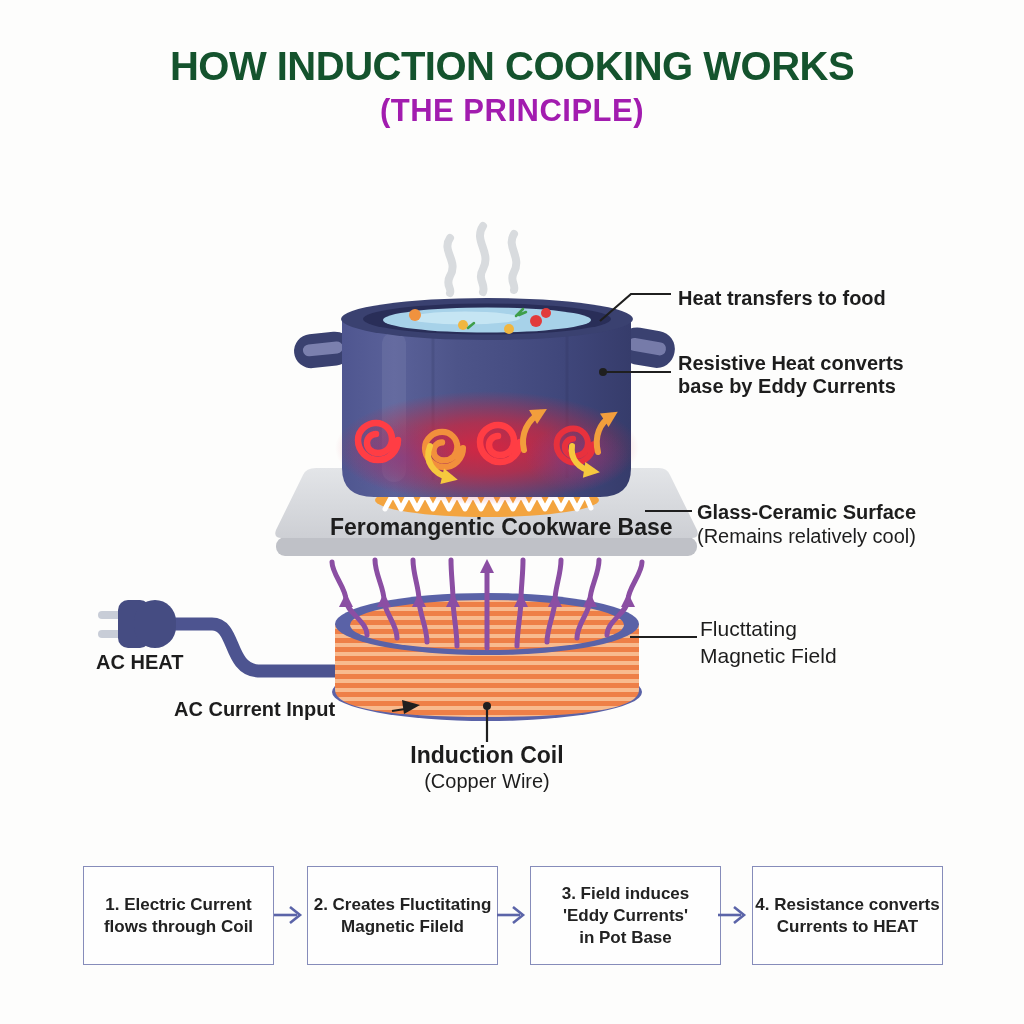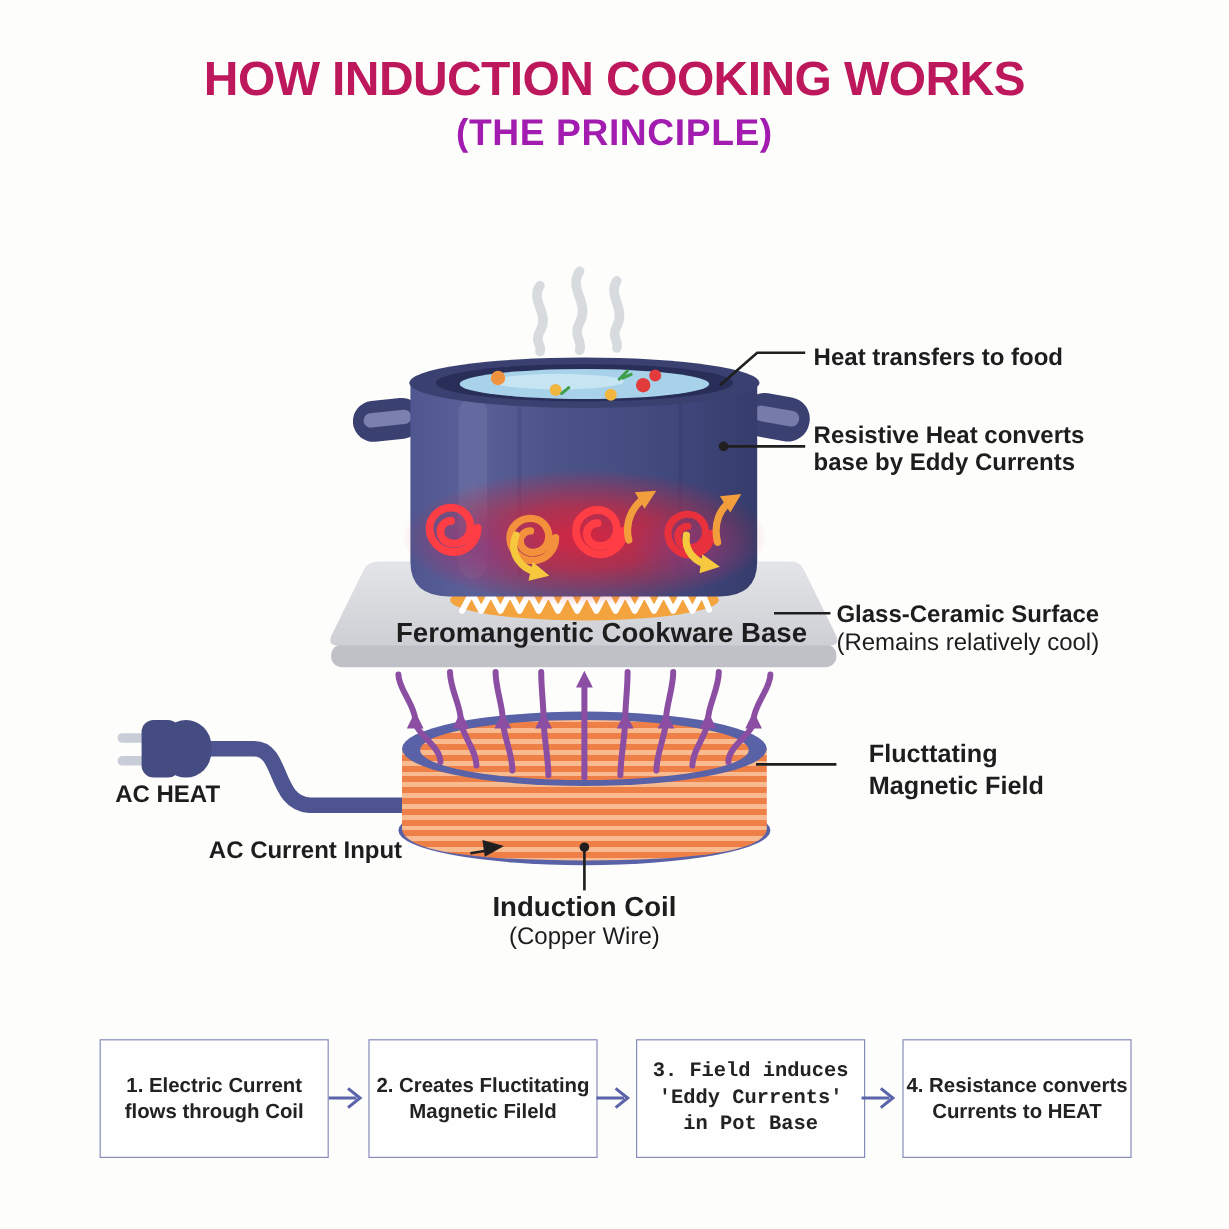--- a/index.html
+++ b/index.html
@@ -5,33 +5,33 @@
   html,body{margin:0;padding:0;}
   body{
     width:1024px;height:1024px;position:relative;overflow:hidden;
     background:#fdfdfc;
     font-family:"Liberation Sans",sans-serif;
     color:#1d1d1d;
   }
   .abs{position:absolute;}
   #title{
     left:0;right:0;top:44px;text-align:center;
-    font-size:40px;font-weight:700;letter-spacing:-0.5px;color:#be185d;
+    font-size:40px;font-weight:700;letter-spacing:-0.5px;color:#14532d;
   }
   #subtitle{
     left:0;right:0;top:93px;text-align:center;
     font-size:31px;font-weight:700;letter-spacing:0.5px;color:#a21caf;
   }
   svg{position:absolute;left:0;top:0;}
   .lbl{position:absolute;font-size:20px;font-weight:600;line-height:23px;white-space:nowrap;}
   .lbl .sub{font-weight:500;}
   #lbl-heat{left:678px;top:287px;}
   #lbl-resistive{left:678px;top:352px;}
   #lbl-glass{left:697px;top:500px;line-height:24px;}
-  #lbl-magfield{left:700px;top:615px;font-size:21px;font-weight:700;line-height:27px;margin-left:24px;}
+  #lbl-magfield{left:700px;top:615px;font-size:21px;font-weight:400;line-height:27px;}
   #lbl-acpower{left:96px;top:651px;font-size:20px;font-weight:700;}
   #lbl-acinput{left:174px;top:698px;}
   #lbl-cookware{left:330px;top:516px;width:315px;text-align:center;font-size:23px;font-weight:700;}
   #lbl-coil{left:377px;top:742px;width:220px;text-align:center;line-height:27px;}
   #lbl-coil .l1{font-size:23px;font-weight:700;display:block;}
   #lbl-coil .l2{font-size:20px;font-weight:500;display:block;line-height:24px;}
   .fbox{
     position:absolute;top:866px;width:189px;height:97px;
     border:1.6px solid #868cba;background:#fefefe;
     display:flex;flex-direction:column;justify-content:center;align-items:center;
@@ -235,21 +235,21 @@
 </svg>
 <div class="fbox" style="left:307px;">
   <span>2. Creates Fluctitating</span>
   <span>Magnetic Fileld</span>
   <span></span>
 </div>
 <svg class="flow-arrow" style="left:495px;" viewBox="0 0 36 24">
   <line x1="2" y1="12" x2="25" y2="12" stroke="#5b64a8" stroke-width="2.6"></line>
   <path d="M18,4 L28,12 L18,20" fill="none" stroke="#5b64a8" stroke-width="2.6"></path>
 </svg>
-<div class="fbox" style="left:530px;font-family:Liberation Mono, monospace;">
+<div class="fbox" style="left:530px;">
   <span>3. Field induces</span>
   <span>'Eddy Currents'</span>
   <span>in Pot Base</span>
 </div>
 <svg class="flow-arrow" style="left:716px;" viewBox="0 0 36 24">
   <line x1="2" y1="12" x2="25" y2="12" stroke="#5b64a8" stroke-width="2.6"></line>
   <path d="M18,4 L28,12 L18,20" fill="none" stroke="#5b64a8" stroke-width="2.6"></path>
 </svg>
 <div class="fbox" style="left:752px;">
   <span>4. Resistance converts</span>

